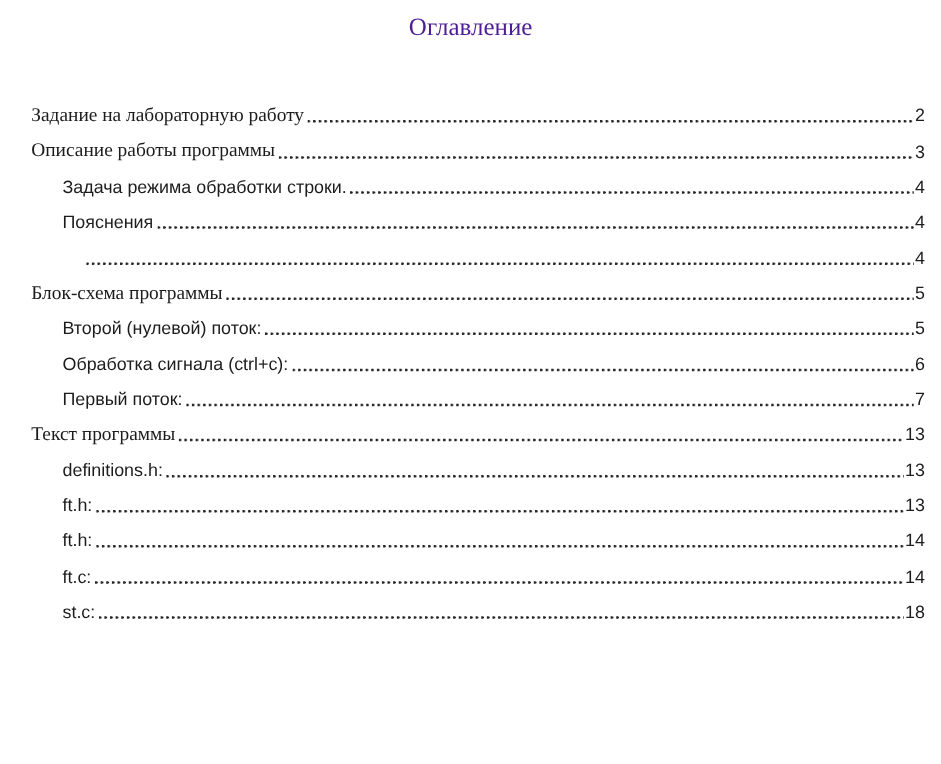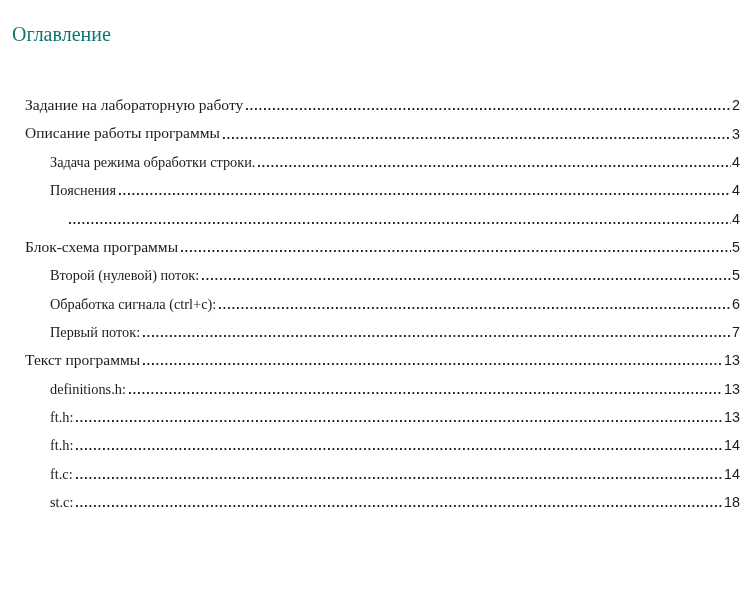--- a/index.html
+++ b/index.html
@@ -10,28 +10,28 @@
   .page {
     position: relative;
     width: 753px;
     height: 611px;
     background: #ffffff;
     color: #1a1a1a;
     overflow: hidden;
     font-family: "Liberation Serif", serif;
   }
   .doc-title {
-    margin: 12px;
+    margin: 0;
     padding-top: 11px;
-    text-align: left;
+    text-align: center;
     font-weight: 400;
     font-size: 20px;
     line-height: 23px;
     font-family: "Liberation Serif", serif;
-    color: #0f766e;
+    color: #4c1d95;
   }
   .toc {
     margin-top: 39px;
     padding-left: 25px;
     padding-right: 13px;
   }
   .toc-row {
     display: flex;
     align-items: flex-end;
     height: 28.35px;
@@ -41,21 +41,21 @@
     white-space: pre;
     line-height: 1.05;
     color: #1c1c1c;
   }
   .toc-row.lvl-1 .t {
     font-family: "Liberation Serif", serif;
     font-size: 15.5px;
   }
   .toc-row.lvl-2 .t,
   .toc-row.lvl-3 .t {
-    font-family: Liberation Serif, serif;
+    font-family: Liberation Sans, sans-serif;
     font-size: 14.3px;
   }
   .toc-row.lvl-2 { padding-left: 25px; }
   .toc-row.lvl-3 { padding-left: 41px; }
   .leader {
     flex: 1;
     height: 2px;
     margin: 0 1px 3px 3px;
     background-image: radial-gradient(circle at 1px 1px, #242424 0.95px, rgba(0,0,0,0) 1.2px);
     background-size: 4.5px 2px;

